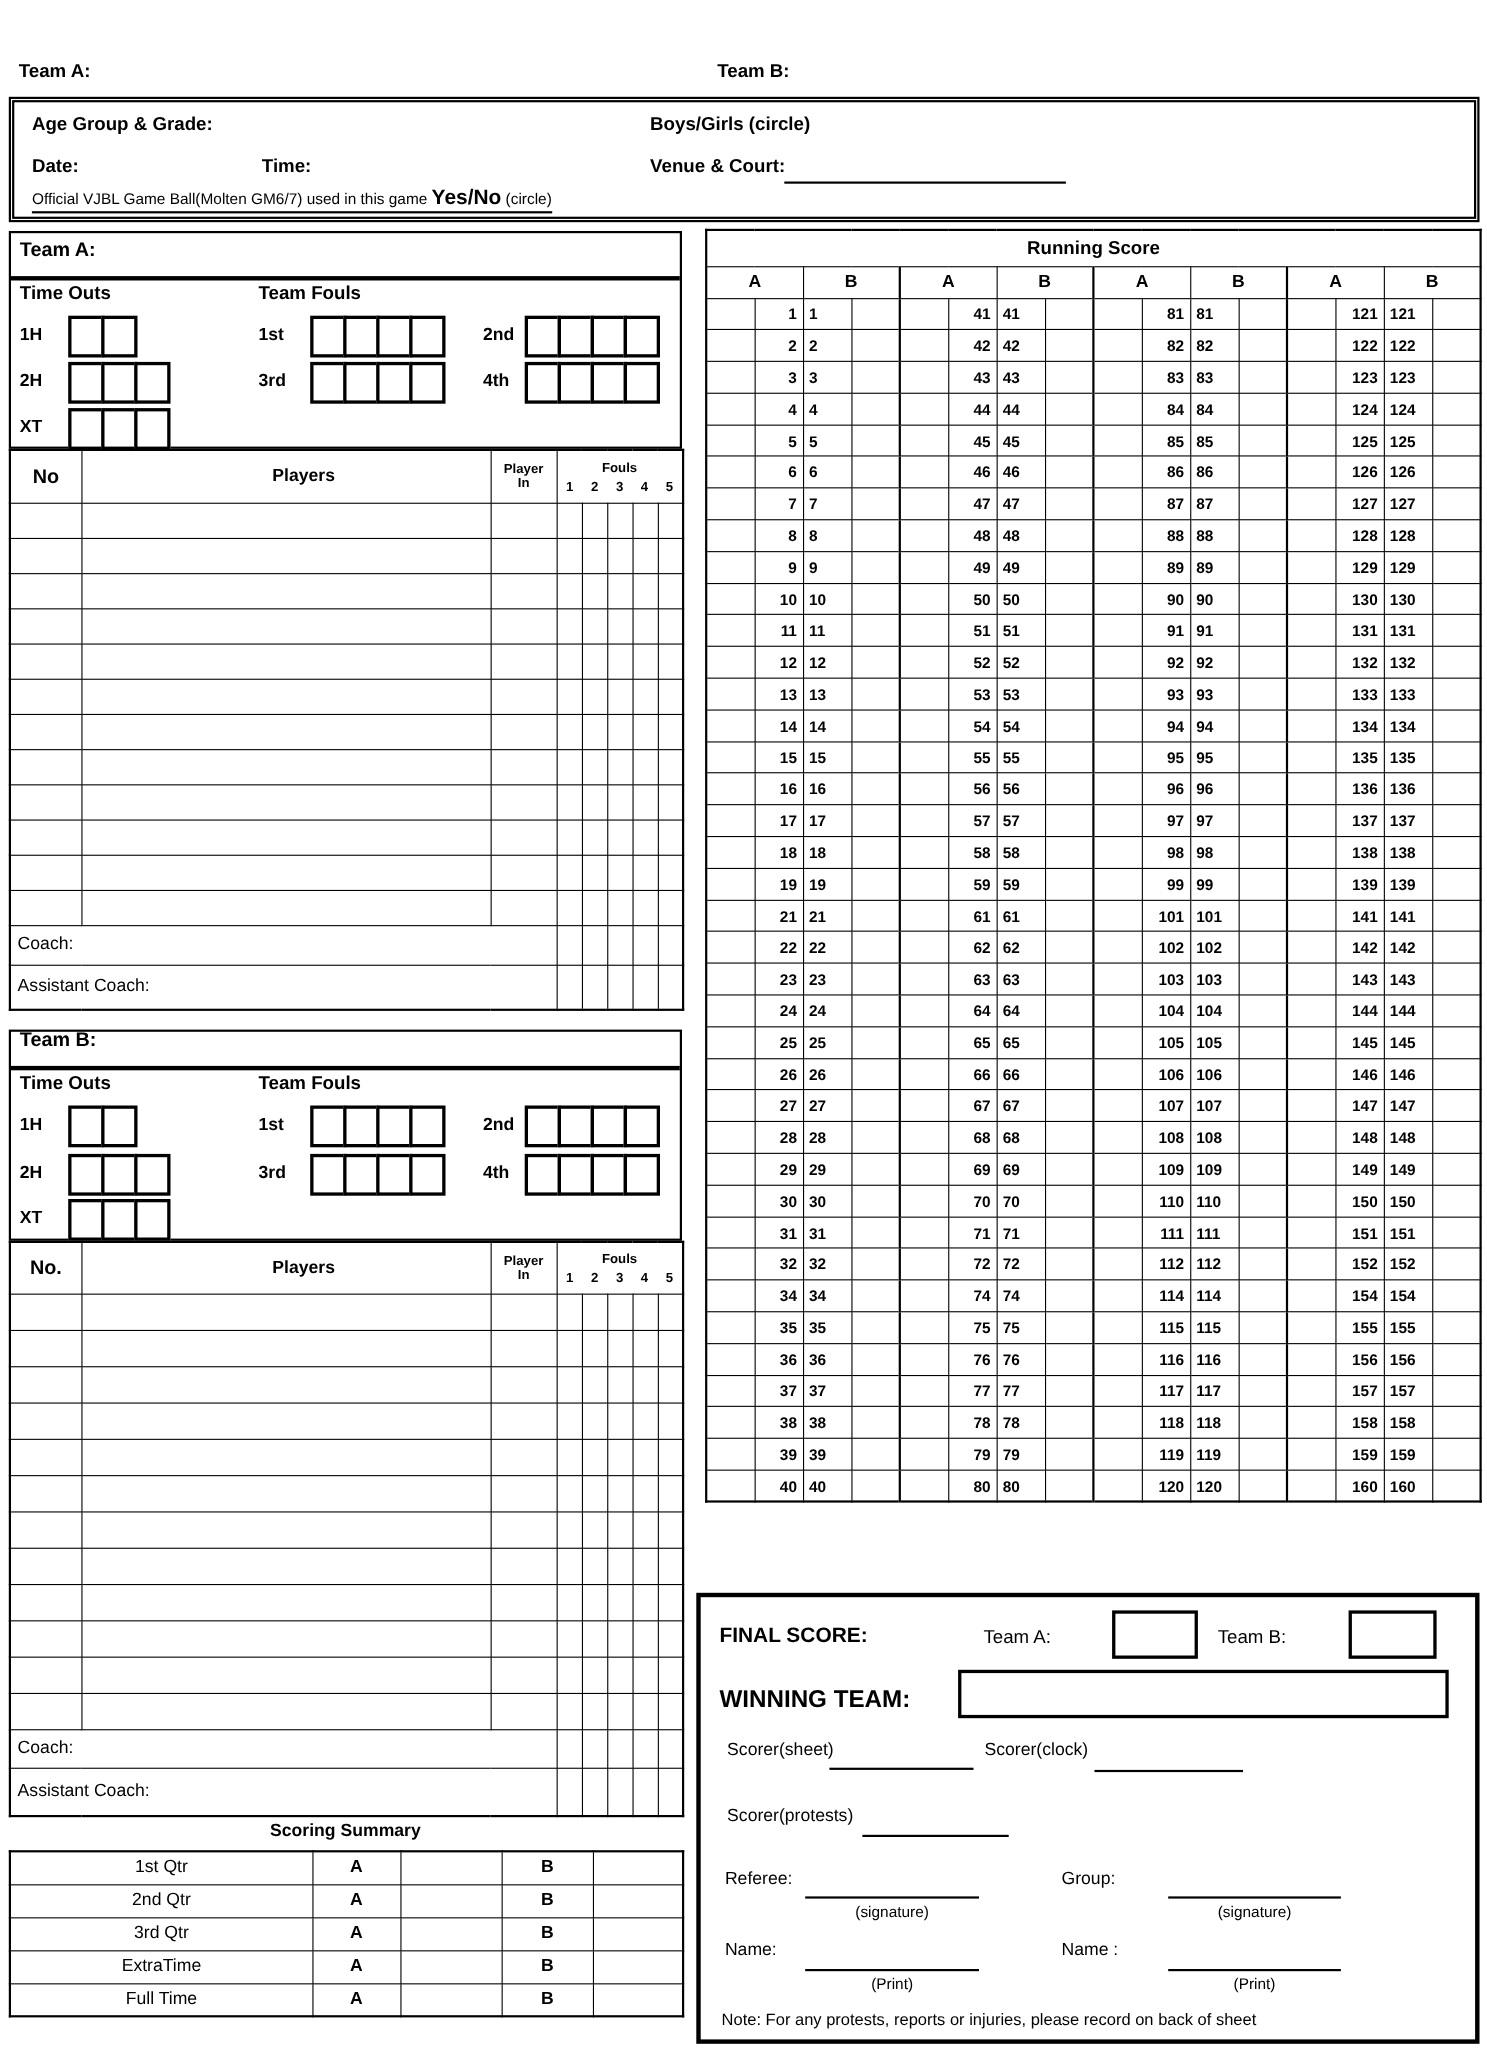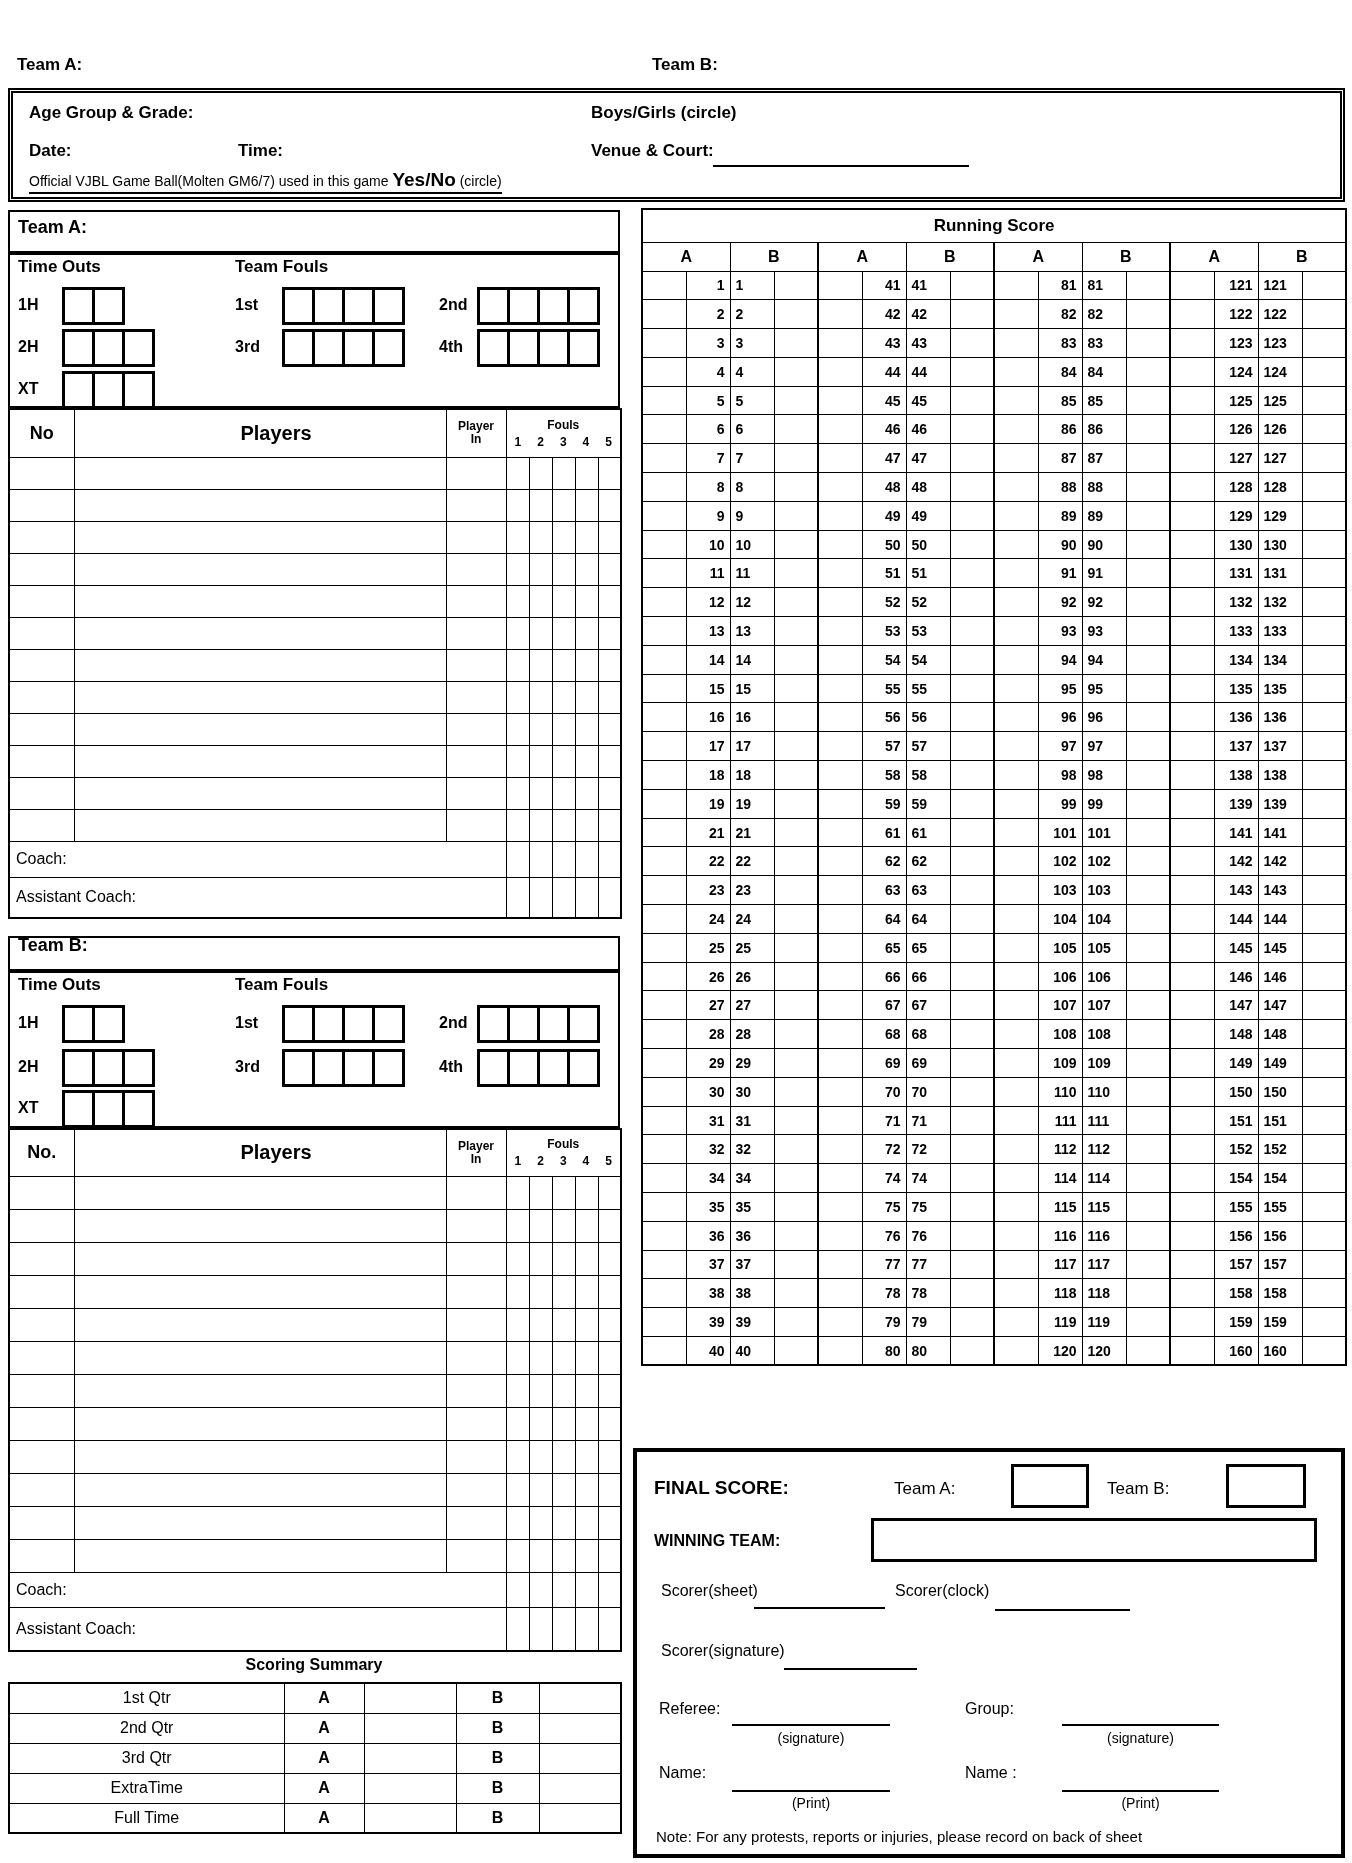--- a/index.html
+++ b/index.html
@@ -29,21 +29,21 @@
   .grp-label { font-size:17px; font-weight:bold; }
   .to-label { font-size:16px; font-weight:bold; }
   .boxrow { position:absolute; white-space:nowrap; font-size:0; }
   .tickbox { display:inline-block; width:33px; height:38px; border:3px solid #000; background:#fff; vertical-align:top; }
   .tickbox + .tickbox { margin-left:-3px; }
 
   
   .players-table { border:2px solid #000; }
   .players-table th { font-weight:bold; }
   .pt-no { font-size:18px; }
-  .pt-players { font-size:20px;padding-left:32px; }
+  .pt-players { font-size:16px;padding-left:32px; }
   .pt-pin { font-size:12px; line-height:13px; }
   .pt-fouls-word { font-size:12px; font-weight:bold; }
   .pt-foulnums { display:flex; font-size:12px; font-weight:bold; margin-top:3px; }
   .pt-foulnums span { flex:1; text-align:center; }
   .coach-label { font-size:16px; padding-left:6px; text-align:left; font-weight:normal; }
 
   
   #running-score { left:641px; top:208px; }
   #running-score table { width:704px; border:2px solid #000; }
   #running-score .rs-title { font-size:17px; font-weight:bold; text-align:center; height:33px; }
@@ -1240,29 +1240,29 @@
     </table>
   </div>
 
 <div id="final-box" class="abs">
   <div class="abs fs-big" style="left:17px; top:25px;">FINAL SCORE:</div>
   <div class="abs fs-med" style="left:257px; top:27px;">Team A:</div>
   <div class="fs-box" style="left:374px; top:12px; width:78px; height:44px;"></div>
   <div class="abs fs-med" style="left:470px; top:27px;">Team B:</div>
   <div class="fs-box" style="left:589px; top:12px; width:80px; height:44px;"></div>
 
-  <div class="abs fs-big" style="left:17px; top:80px; font-size:16px;">WINNING TEAM:</div>
+  <div class="abs fs-big" style="left:17px; top:80px; font-size:22px;">WINNING TEAM:</div>
   <div class="fs-box" style="left:234px; top:66px; width:446px; height:44px;"></div>
 
   <div class="abs fs-med" style="left:24px; top:130px; font-size:16px;">Scorer(sheet)</div>
   <div class="fs-line" style="left:117px; top:155px; width:131px;"></div>
   <div class="abs fs-med" style="left:258px; top:130px; font-size:16px;">Scorer(clock)</div>
   <div class="fs-line" style="left:358px; top:157px; width:135px;"></div>
 
-  <div class="abs fs-med" style="left:24px; top:190px; font-size:16px;">Scorer(signature)</div>
+  <div class="abs fs-med" style="left:24px; top:190px; font-size:16px;">Scorer(protests)</div>
   <div class="fs-line" style="left:147px; top:216px; width:133px;"></div>
 
   <div class="abs fs-med" style="left:22px; top:248px; font-size:16px;">Referee:</div>
   <div class="fs-line" style="left:95px; top:272px; width:158px;"></div>
   <div class="abs fs-small" style="left:95px; top:278px; width:158px;">(signature)</div>
   <div class="abs fs-med" style="left:328px; top:248px; font-size:16px;">Group:</div>
   <div class="fs-line" style="left:425px; top:272px; width:157px;"></div>
   <div class="abs fs-small" style="left:425px; top:278px; width:157px;">(signature)</div>
 
   <div class="abs fs-med" style="left:22px; top:312px; font-size:16px;">Name:</div>

